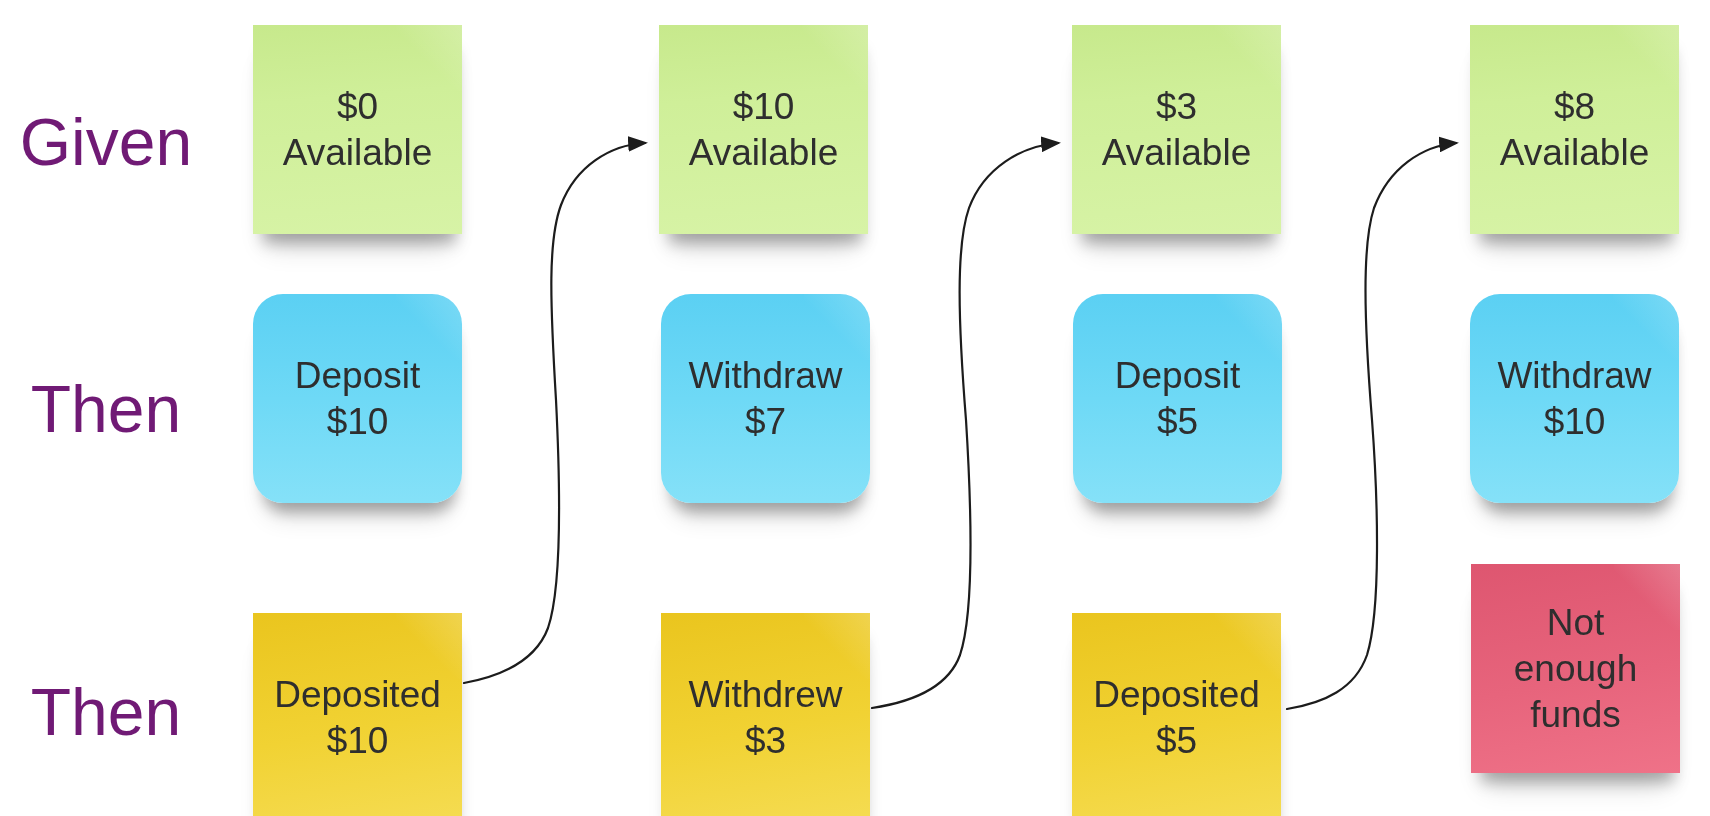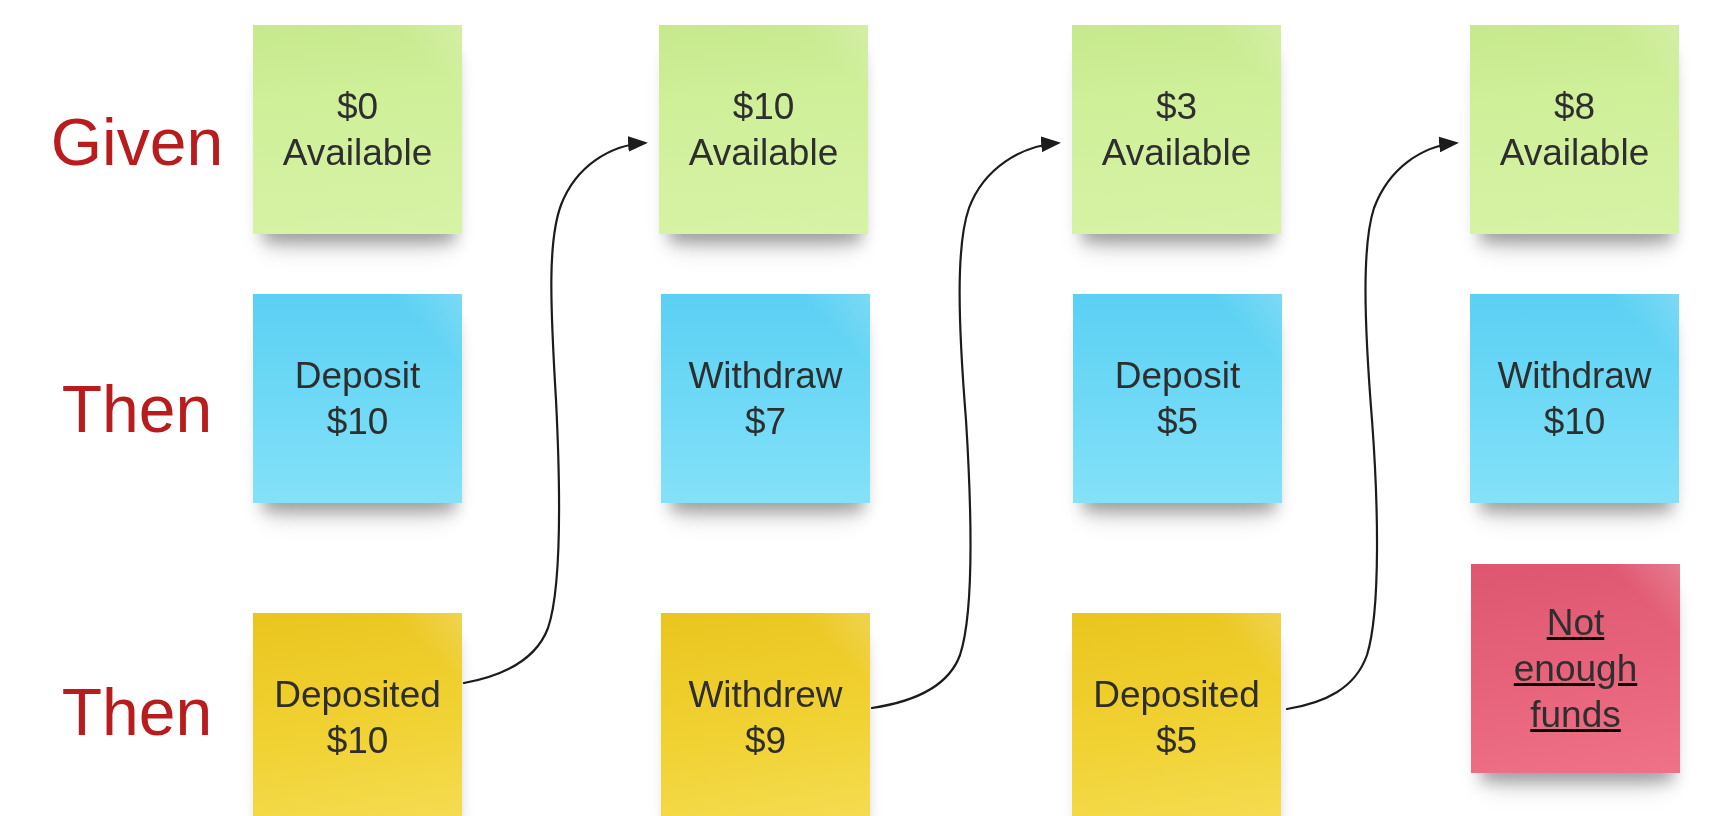--- a/index.html
+++ b/index.html
@@ -14,28 +14,27 @@
     overflow: hidden;
   }
   .board {
     position: relative;
     width: 1710px;
     height: 816px;
     background: #ffffff;
   }
   .row-label {
     position: absolute;
-    left: 7px;
+    left: 0;
     width: 212px;
     text-align: center;
     font-size: 66px;
     line-height: 72px;
-    color: #b91c1c;
+    color: #701a75;
     user-select: none;
-    padding-left: 24px;
   }
   #label-given { top: 106px; }
   #label-when  { top: 373px; }
   #label-then  { top: 646px; margin-top: 30px; }
 
   .note {
     position: absolute;
     width: 209px;
     height: 209px;
     display: flex;
@@ -54,23 +53,23 @@
     pointer-events: none;
   }
   .note-text {
     white-space: pre-line;
     font-size: 37px;
     line-height: 46px;
     color: #2e2e2e;
   }
 
   .green  { background: linear-gradient(175deg, #c7e98c 0%, #cfef99 35%, #d7f3a6 100%); }
-  .blue   { background: linear-gradient(180deg, #5bd0f3 0%, #6ed9f6 50%, #85e1f8 100%); }
+  .blue   { background: linear-gradient(180deg, #5bd0f3 0%, #6ed9f6 50%, #85e1f8 100%); border-radius: 30px; }
   .yellow { background: linear-gradient(170deg, #eac51e 0%, #f1d233 55%, #f5dc52 100%); margin-top: 47px; }
-  .pink   { background: linear-gradient(170deg, #de5670 0%, #e7647c 55%, #ef7288 100%); text-decoration: underline; }
+  .pink   { background: linear-gradient(170deg, #de5670 0%, #e7647c 55%, #ef7288 100%); }
 
   .c1 { left: 253px; }
   .c2 { left: 661px; }
   .c3 { left: 1073px; }
   .c4 { left: 1470px; }
   .r1 { top: 25px; }
   .r2 { top: 294px; }
   .r3 { top: 566px; }
   #note-g2 { left: 659px; }
   #note-g3 { left: 1072px; }
@@ -126,21 +125,21 @@
   <div class="note green c2 r1" id="note-g2">
     <div class="note-text">$10
 Available</div>
   </div>
   <div class="note blue c2 r2" id="note-b2">
     <div class="note-text">Withdraw
 $7</div>
   </div>
   <div class="note yellow c2 r3" id="note-y2">
     <div class="note-text">Withdrew
-$9</div>
+$3</div>
   </div>
 
   <div class="note green c3 r1" id="note-g3">
     <div class="note-text">$3
 Available</div>
   </div>
   <div class="note blue c3 r2" id="note-b3">
     <div class="note-text">Deposit
 $5</div>
   </div>

